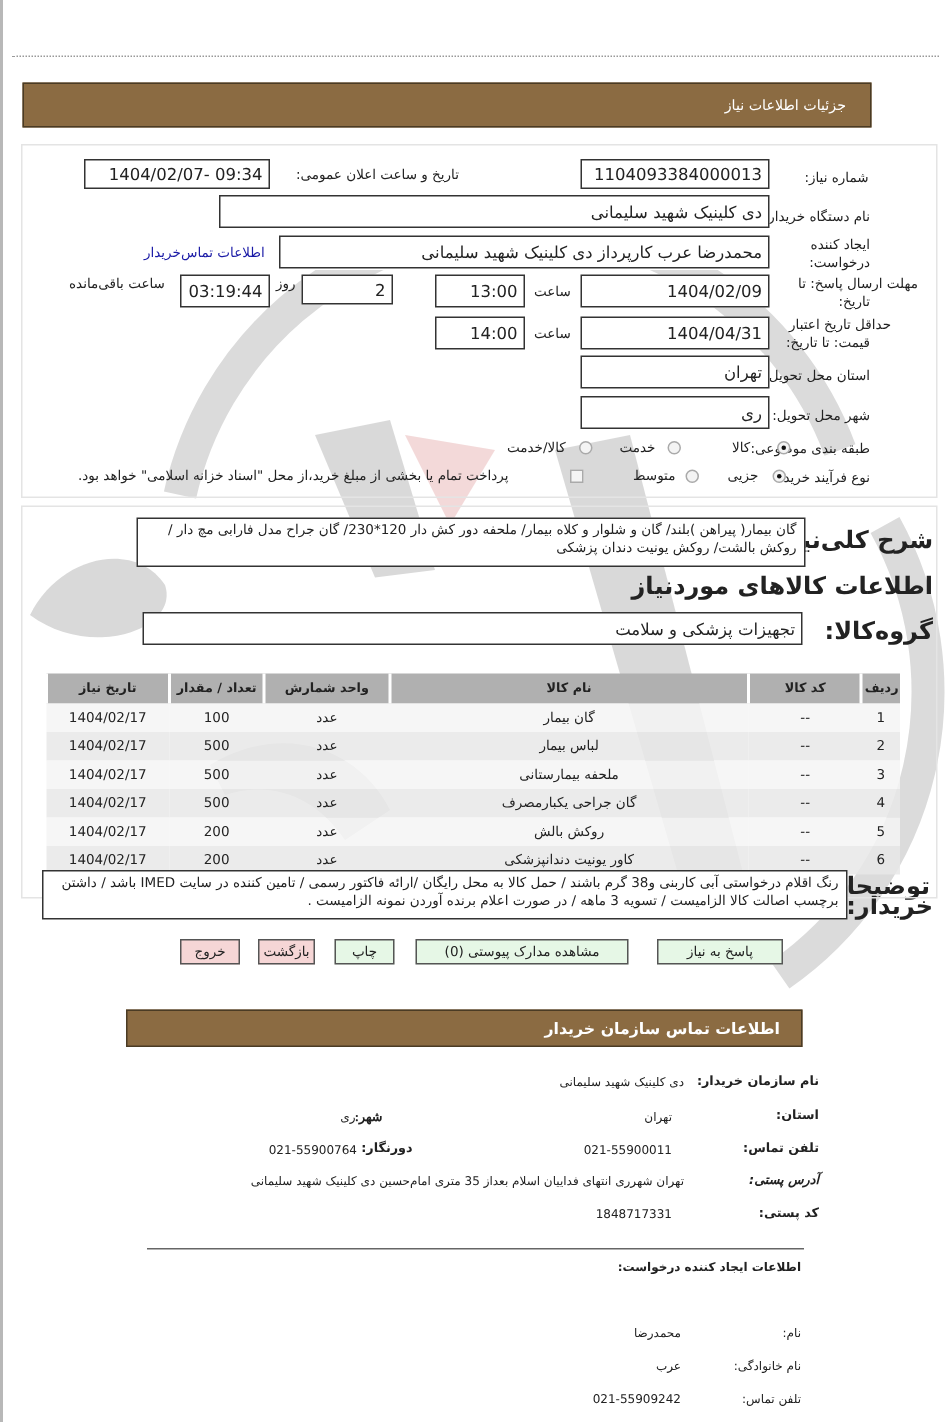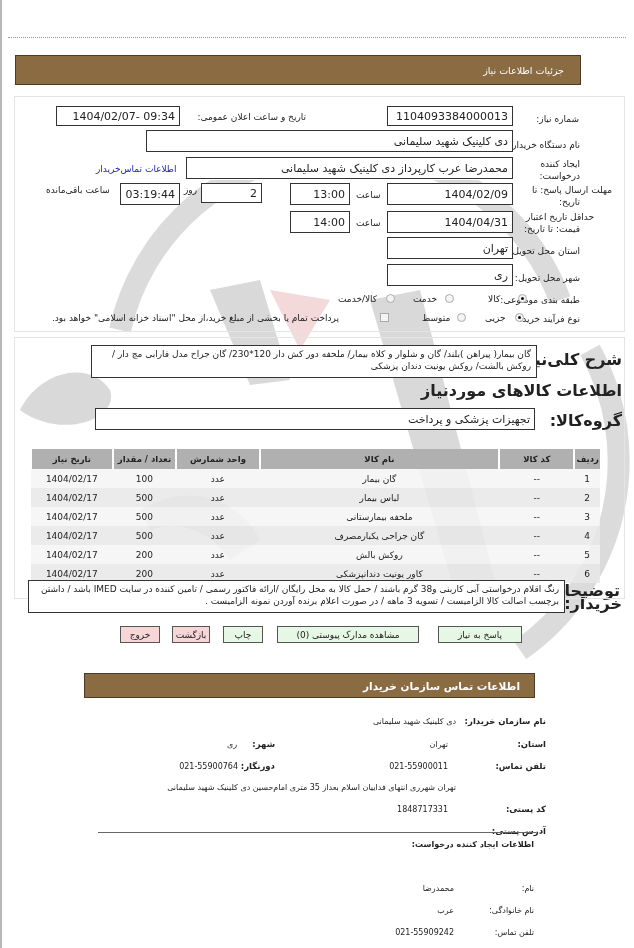--- a/index.html
+++ b/index.html
@@ -114,21 +114,21 @@
 <span class="chk" style="left:380px;top:313px;"></span>
 <span class="lbl" style="left:52px;top:312px;text-align:center;">پرداخت تمام یا بخشی از مبلغ خرید،از محل "اسناد خزانه اسلامی" خواهد بود.</span>
 
 <div class="panel" style="top:337px;height:262px;"></div>
 <span class="lbl bold" style="right:12px;top:354px;">شرح کلی‌نیاز:</span>
 <div class="box rtl" style="left:91px;top:345px;width:446px;height:33px;white-space:normal;align-items:flex-start;padding:2px 5px;line-height:12px;font-size:9px;z-index:1;">گان بیمار( پیراهن )بلند/ گان و شلوار و کلاه بیمار/ ملحفه دور کش دار 120*230/ گان جراح مدل فارابی مچ دار / روکش بالشت/ روکش یونیت دندان پزشکی</div>
 
 <span class="lbl bold" style="right:12px;top:385px;">اطلاعات کالاهای موردنیاز</span>
 
 <span class="lbl bold" style="right:12px;top:415px;">گروه‌کالا:</span>
-<div class="box rtl" style="left:95px;top:408px;width:440px;height:22px;z-index:1;">تجهیزات پزشکی و پرداخت</div>
+<div class="box rtl" style="left:95px;top:408px;width:440px;height:22px;z-index:1;">تجهیزات پزشکی و سلامت</div>
 
 <table class="items">
   <thead>
     <tr>
       <th style="width:22px;">ردیف</th>
       <th style="width:72px;">کد کالا</th>
       <th style="width:238px;">نام کالا</th>
       <th style="width:80px;">واحد شمارش</th>
       <th style="width:60px;">تعداد / مقدار</th>
       <th style="width:78px;">تاریخ نیاز</th>
@@ -198,29 +198,29 @@
 
 <div class="hdr hdr2">
   <span class="hdr-title">اطلاعات تماس سازمان خریدار</span>
 </div>
 
 <span class="clbl" style="right:88px;top:716px;">نام سازمان خریدار:</span>
 <span class="cval" style="right:178px;top:717px;">دی کلینیک شهید سلیمانی</span>
 
 <span class="clbl" style="right:88px;top:739px;">استان:</span>
 <span class="cval" style="right:186px;top:740px;">تهران</span>
-<span class="clbl" style="right:359px;top:739px;">شهر:</span>
+<span class="clbl" style="right:379px;top:739px;font-family:Liberation Serif, serif;">شهر:</span>
 <span class="cval" style="right:397px;top:740px;">ری</span>
 
 <span class="clbl" style="right:88px;top:761px;">تلفن تماس:</span>
 <span class="cval" style="right:186px;top:762px;">021-55900011</span>
 <span class="clbl" style="right:359px;top:761px;">دورنگار:</span>
 <span class="cval" style="right:396px;top:762px;">021-55900764</span>
 
-<span class="clbl" style="right:88px;top:826px;">آدرس پستی:</span>
+<span class="clbl" style="right:88px;top:782px;font-style:italic;">آدرس پستی:</span>
 <span class="cval" style="right:178px;top:783px;">تهران شهرری انتهای فداییان  اسلام بعداز 35 متری امام‌حسین دی کلینیک شهید سلیمانی</span>
 
 <span class="clbl" style="right:88px;top:804px;">کد پستی:</span>
 <span class="cval" style="right:186px;top:805px;">1848717331</span>
 
 <div class="hr"></div>
 
 <span class="cval" style="right:100px;top:840px;font-weight:bold;padding-left:40px;">اطلاعات ایجاد کننده درخواست:</span>
 
 <span class="cval" style="right:100px;top:884px;">نام:</span>

